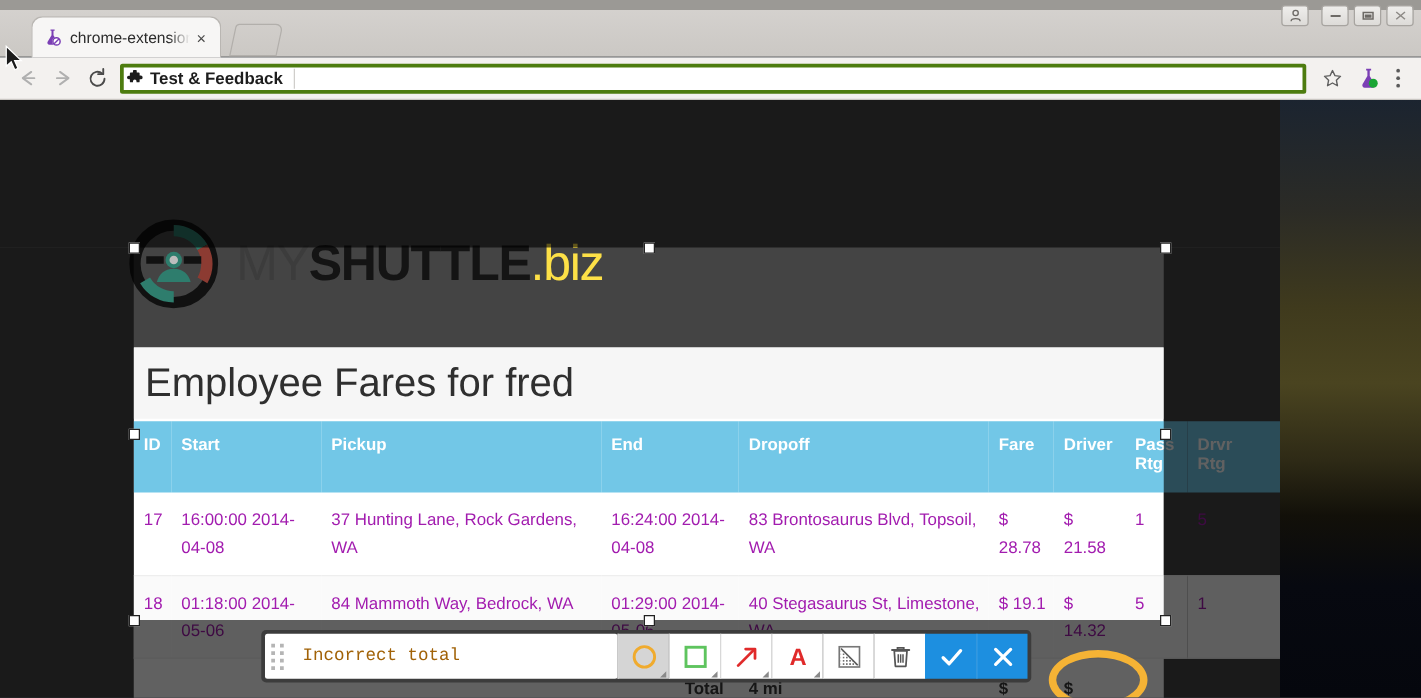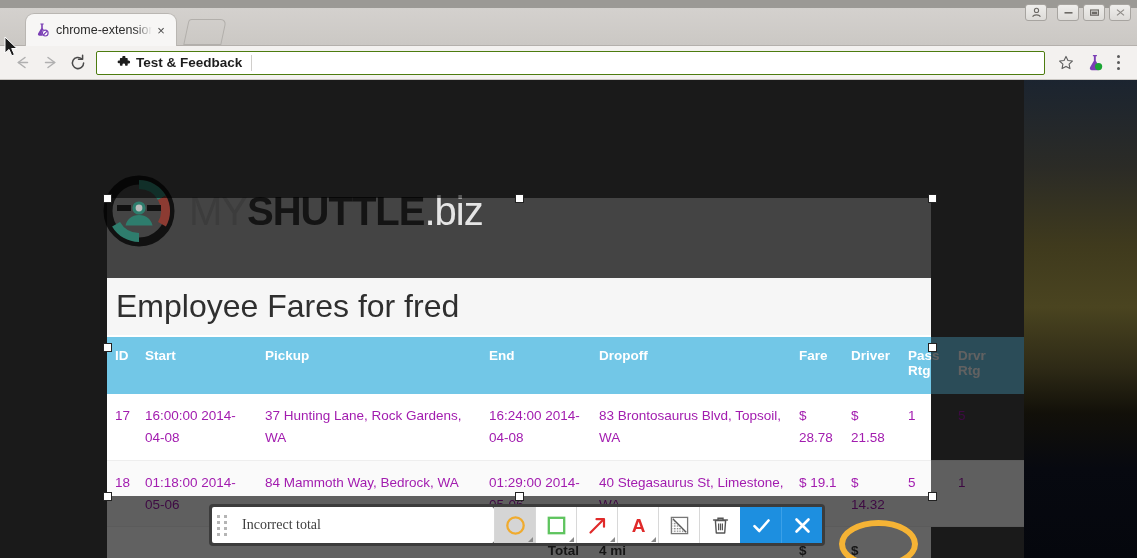--- a/index.html
+++ b/index.html
@@ -89,22 +89,22 @@
     background:#f3f1ef; border-bottom:1px solid #c9c6c2;
     display:flex; align-items:center; padding:0 8px;
   }
   .navbtn {
     width:28px; height:28px; display:flex; align-items:center; justify-content:center;
     color:#9e9e9e; flex:none;
   }
   .navbtn.active { color:#4a4a4a; }
   #urlbar {
     flex:1; height:24px; margin:0 8px 0 4px;
-    background:#fff; border:1px solid #4d7c0f; border-radius:2px;
-    display:flex; align-items:center; padding:0 20px; min-width:0;
+    background:#fff; border:3px solid #4d7c0f; border-radius:2px;
+    display:flex; align-items:center; padding:0 2px; min-width:0;
   }
   #ext-badge { display:flex; align-items:center; flex:none; }
   #ext-puzzle { width:14px; height:14px; margin-right:5px; }
   #ext-name { font-size:13.5px; font-weight:bold; color:#1d1d1d; white-space:nowrap; }
   #url-sep { width:1px; height:16px; background:#d0cecb; margin:0 9px; flex:none; }
   #url-text {
     font-size:13px; color:#8b8b8b; white-space:nowrap; overflow:hidden; flex:1;
   }
   #star { width:26px; height:26px; display:flex; align-items:center; justify-content:center; flex:none; }
   #ext-icon { width:24px; height:24px; display:flex; align-items:center; justify-content:center; flex:none; margin-left:4px;}
@@ -119,21 +119,21 @@
   #page-logo {
     position:absolute; left:103px; top:95px; display:flex; align-items:center; gap:14px;
   }
   #logo-wheel { width:72px; height:72px; flex:none; }
   #logo-text {
     font-size:40px; letter-spacing:-1px; line-height:1; color:#141414;
     white-space:nowrap;
   }
   #logo-text .light { font-weight:400; color:#3c3c3c; }
   #logo-text .bold  { font-weight:bold; }
-  #logo-text .biz   { font-weight:300; color:#e5e5e5; }
+  #logo-text .biz   { font-weight:300; color:#fde047; }
 
   
   #panel {
     position:absolute; left:107px; top:198px; width:824px; height:298px;
     background:#ffffff;
   }
   #panel-head {
     height:57px; background:#f6f6f6; display:flex; align-items:center;
     padding-left:9px;
   }
@@ -186,22 +186,22 @@
   #anno-input-wrap {
     flex:1; height:36px; background:#ffffff; border-radius:2px;
     display:flex; align-items:center; min-width:0;
   }
   #drag-handle {
     width:20px; height:36px; display:flex; align-items:center; justify-content:center; flex:none;
   }
   #drag-handle .dots { display:grid; grid-template-columns:repeat(2,3px); gap:3px 4px; }
   #drag-handle .dots i { width:3px; height:3px; background:#b5b5b5; display:block; border-radius:0; }
   #anno-input {
-    flex:1; border:none; outline:none; font-size:14px; color:#404040;
-    font-family:Liberation Serif, serif; padding-left:10px; min-width:0;
+    flex:1; border:none; outline:none; font-size:14px; color:#a16207;
+    font-family:Liberation Mono, monospace; padding-left:10px; min-width:0;
     background:transparent;
   }
   .tool {
     width:41px; height:36px; background:#ffffff; border-left:1px solid #d8d8d8;
     display:flex; align-items:center; justify-content:center; position:relative; flex:none;
   }
   .tool.sel { background:#d5d5d5; }
   .tool .corner {
     position:absolute; right:2px; bottom:1px; width:0; height:0;
     border-left:5px solid transparent; border-bottom:5px solid #8a8a8a;

